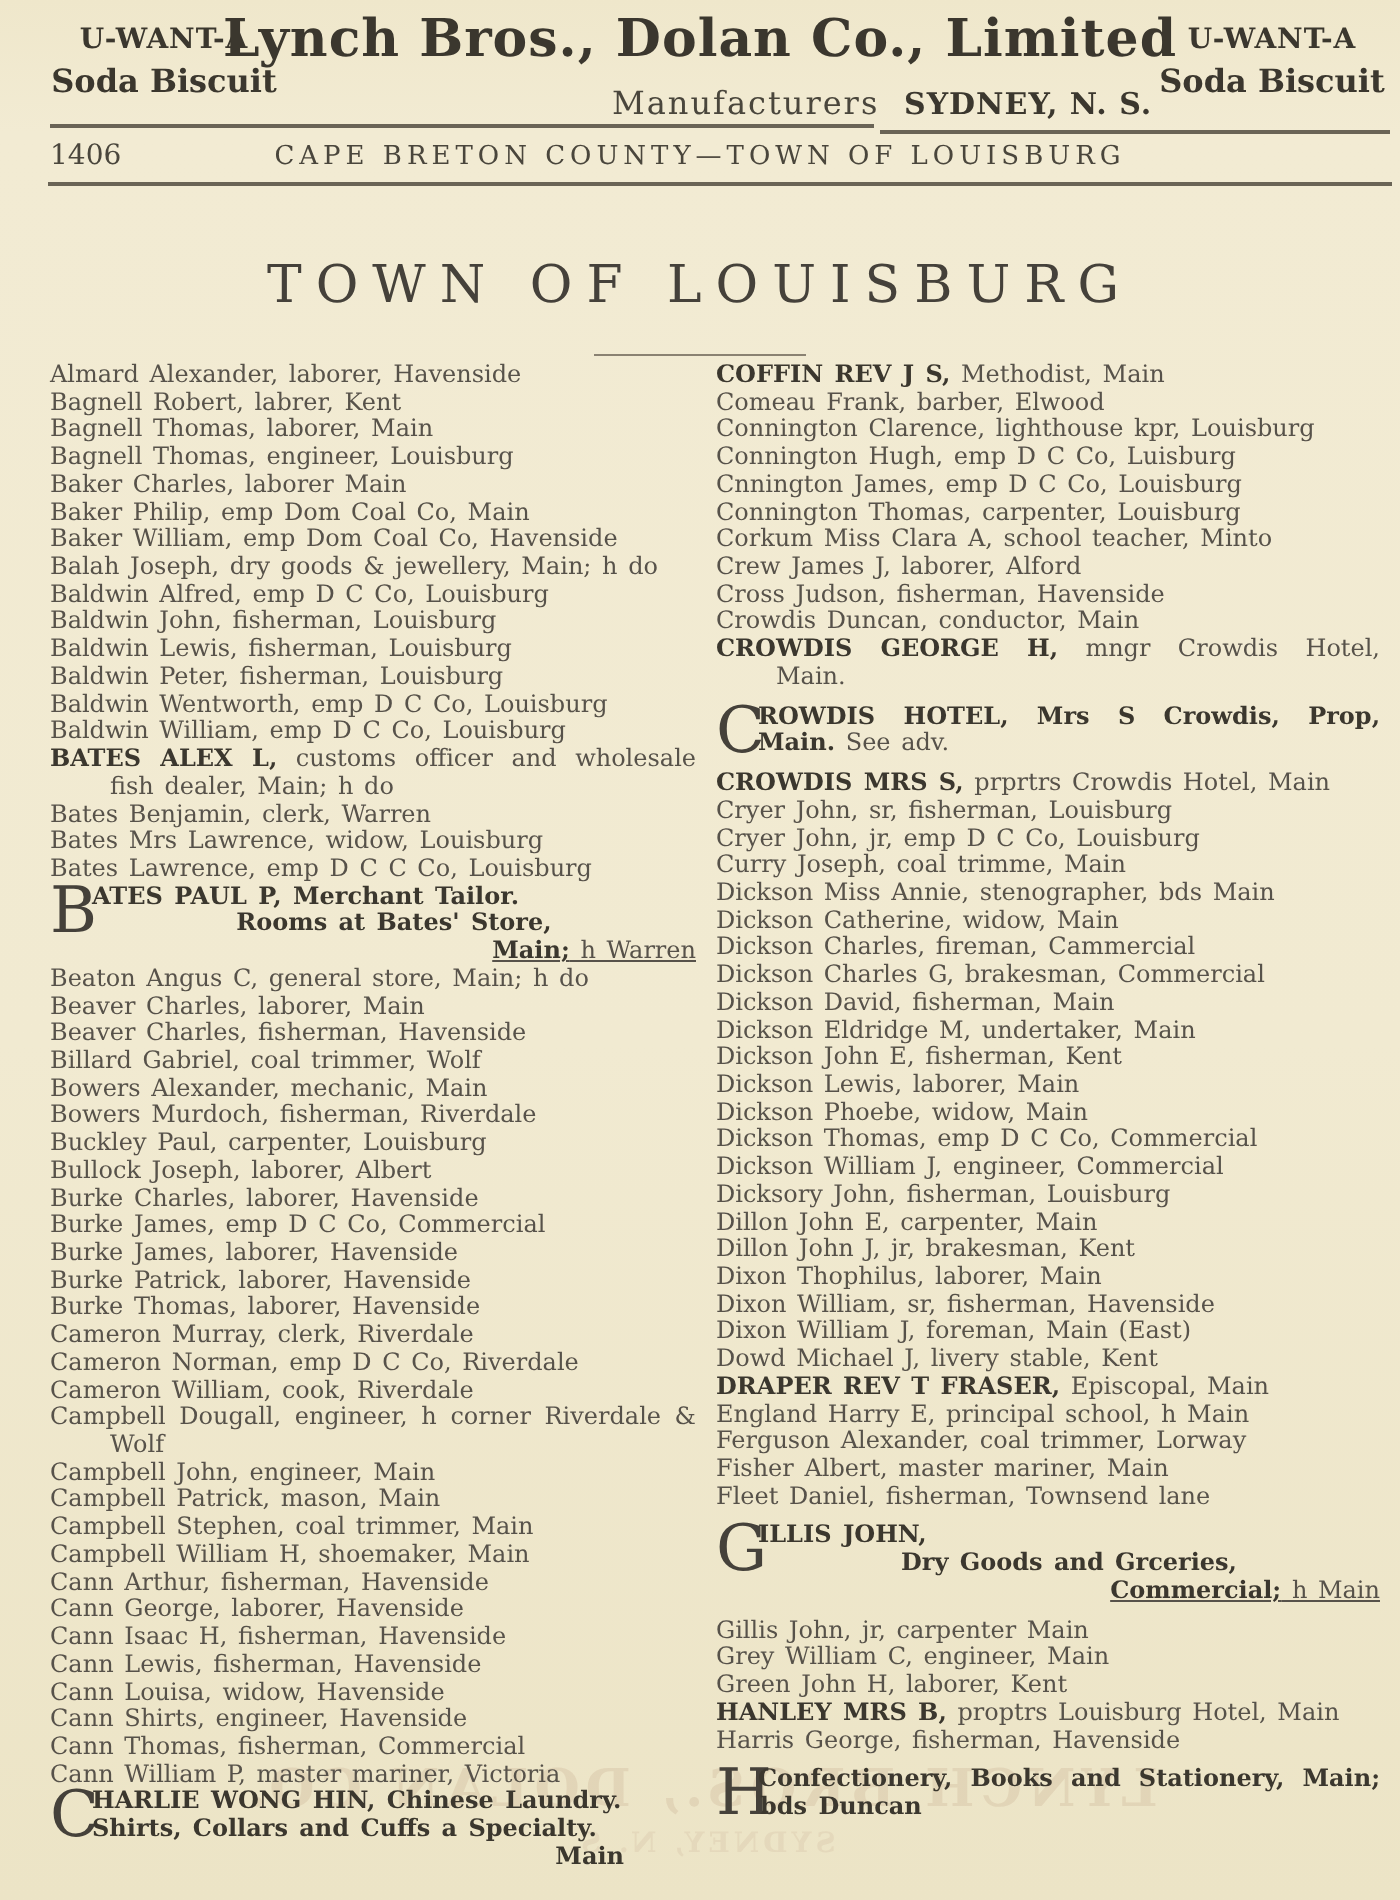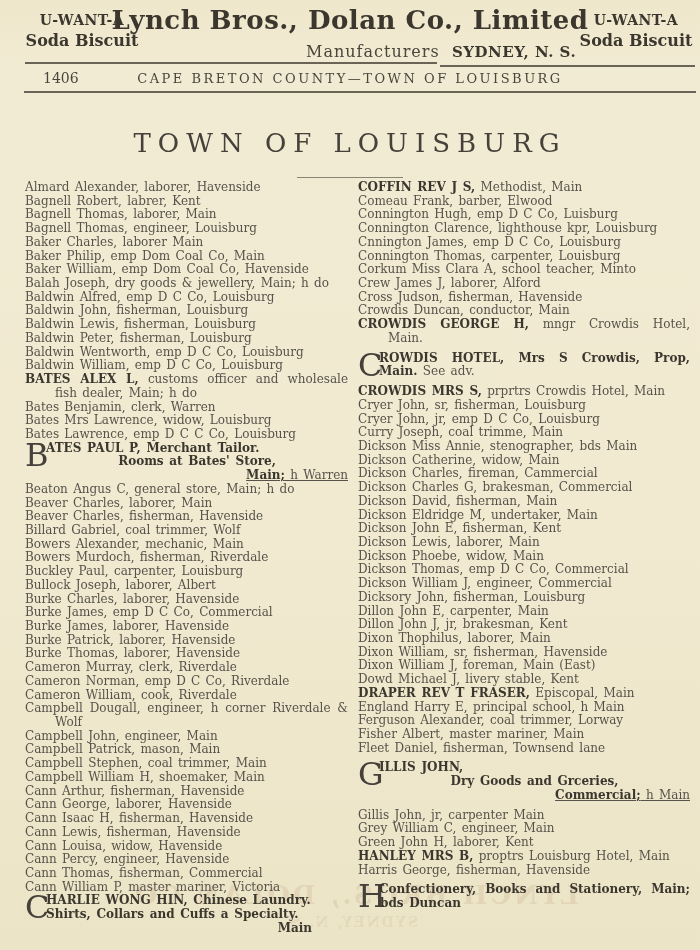--- a/index.html
+++ b/index.html
@@ -14,21 +14,21 @@
   .ad .l1{font-size:14px;font-weight:bold;letter-spacing:.5px;}
   .ad .l2{font-size:16px;font-weight:bold;margin-top:3px;text-align:center;}
   .ad-left{left:20px;top:12px;width:124px;}
   .ad-right{right:2px;top:12px;width:124px;}
   .brand{position:absolute;top:5px;left:0;right:0;text-align:center;
     font-size:26px;font-weight:bold;color:#3b372e;white-space:nowrap;letter-spacing:.5px;}
   .mfr{position:absolute;top:42px;left:306px;font-size:16px;letter-spacing:1px;color:#4a463c;}
   .syd{position:absolute;top:43px;left:452px;font-size:15px;font-weight:bold;letter-spacing:.5px;color:#3b372e;}
   .seg1{position:absolute;top:62px;left:25px;width:412px;border-top:2px solid #6a6456;}
   .seg2{position:absolute;top:65px;left:440px;right:5px;border-top:2px solid #6a6456;}
-  .pagenum{position:absolute;top:70px;left:25px;font-size:14px;color:#4a463c;margin-left:18px;}
+  .pagenum{position:absolute;top:70px;left:25px;font-size:14px;color:#4a463c;}
   .runhead{position:absolute;top:71px;left:0;right:0;text-align:center;font-size:13px;
     letter-spacing:2.5px;color:#4a463c;white-space:nowrap;}
   .fullrule{position:absolute;top:91px;left:24px;right:4px;border-top:2px solid #6a6456;}
   
   .title{position:absolute;top:128px;left:0;right:0;text-align:center;margin:0;
     font-size:26px;font-weight:normal;letter-spacing:7px;color:#45413a;white-space:nowrap;}
   .title-rule{position:absolute;top:177px;left:297px;width:106px;border-top:1px solid #8a8272;}
   
   .cols{position:absolute;top:181px;left:25px;right:10px;display:flex;z-index:2;}
   .col{font-size:12px;line-height:13.72px;word-spacing:1.5px;}
@@ -214,21 +214,21 @@
       <div class="entry">
         <div class="ln">Cann Isaac H, fisherman, Havenside</div>
       </div>
       <div class="entry">
         <div class="ln">Cann Lewis, fisherman, Havenside</div>
       </div>
       <div class="entry">
         <div class="ln">Cann Louisa, widow, Havenside</div>
       </div>
       <div class="entry">
-        <div class="ln">Cann Percy, engineer, Havenside</div>
+        <div class="ln">Cann Shirts, engineer, Havenside</div>
       </div>
       <div class="entry">
         <div class="ln">Cann Thomas, fisherman, Commercial</div>
       </div>
       <div class="entry">
         <div class="ln">Cann William P, master mariner, Victoria</div>
       </div>
       <div class="entry">
         <span class="dropcap">C</span>
         <div class="ln"><span class="b">HARLIE WONG HIN, Chinese Laundry.</span></div>
@@ -237,24 +237,24 @@
       </div>
     </div>
   <div class="col col-right" id="col-right">
       <div class="entry">
         <div class="ln"><span class="b">COFFIN REV J S,</span><span> Methodist, Main</span></div>
       </div>
       <div class="entry">
         <div class="ln">Comeau Frank, barber, Elwood</div>
       </div>
       <div class="entry">
+        <div class="ln">Connington Clarence, lighthouse kpr, Louisburg</div>
+      </div>
+      <div class="entry">
         <div class="ln">Connington Hugh, emp D C Co, Luisburg</div>
-      </div>
-      <div class="entry">
-        <div class="ln">Connington Clarence, lighthouse kpr, Louisburg</div>
       </div>
       <div class="entry">
         <div class="ln">Cnnington James, emp D C Co, Louisburg</div>
       </div>
       <div class="entry">
         <div class="ln">Connington Thomas, carpenter, Louisburg</div>
       </div>
       <div class="entry">
         <div class="ln">Corkum Miss Clara A, school teacher, Minto</div>
       </div>

